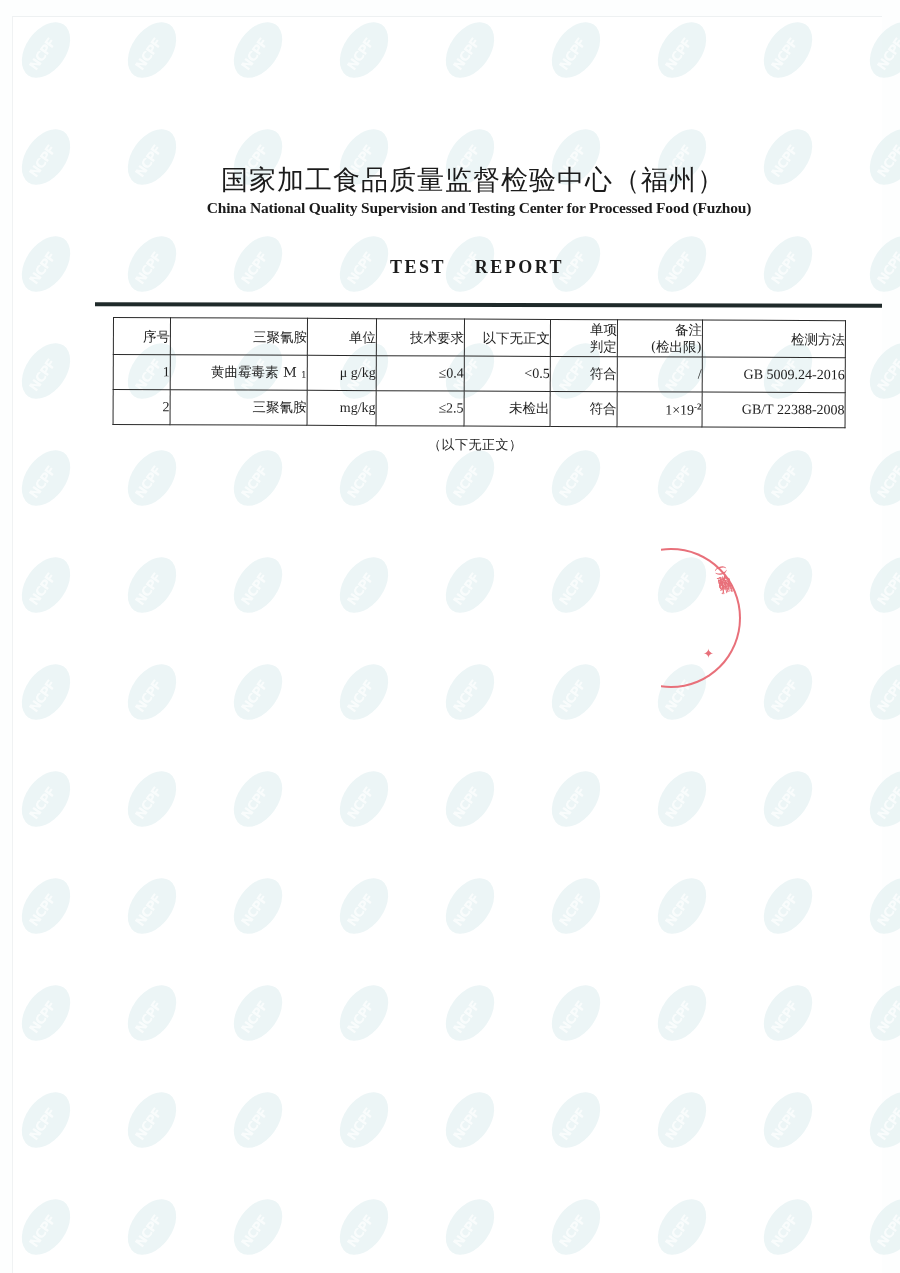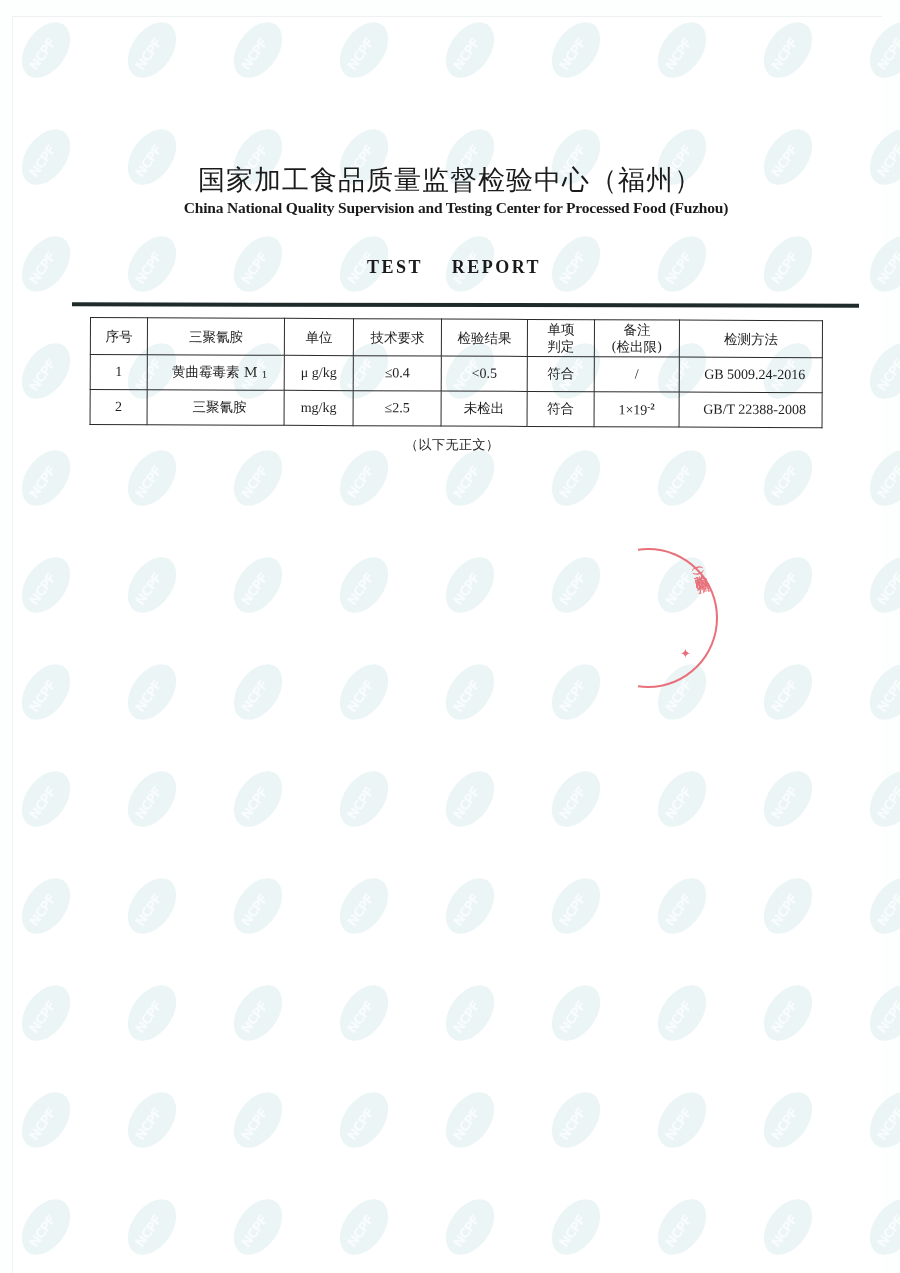--- a/index.html
+++ b/index.html
@@ -19,21 +19,21 @@
       border-radius: 50%;
       background: #e6f2f3;
       opacity: 0.75;
       transform: rotate(-55deg);
     }
     .wm::after {
       content: "NCPF"; position: absolute; left: 8px; top: 12px;
       font-family: "DejaVu Sans", sans-serif; font-size: 13px; font-weight: bold;
       color: #f8fcfc; letter-spacing: -1px;
     }
-    .content { position: absolute; inset: 0; }
+    .content { position: absolute; inset: 0; margin-left: 23px; }
     .title-cn {
       position: absolute; top: 162px; left: 0; width: 900px; text-align: center;
       font-size: 27px; letter-spacing: 1px; color: #1b1b1b;
       font-family: "DejaVu Serif", serif;
     }
     .title-en {
       position: absolute; top: 199px; left: 0; width: 912px; text-align: center;
       font-family: "Liberation Serif", serif; font-weight: bold; font-size: 15.5px;
       letter-spacing: -0.2px; color: #1b1b1b;
     }
@@ -55,21 +55,21 @@
     .rule {
       position: absolute; top: 303px; left: 72px; width: 787px; height: 4px;
       background: #1f2a2a; transform: rotate(0.1deg);
     }
     table.results {
       position: absolute; top: 317px; left: 90px;
       border-collapse: collapse; font-size: 13.5px;
       transform: rotate(0.25deg); transform-origin: left top;
     }
     table.results th, table.results td {
-      border: 1.3px solid #2a2a2a; text-align: center; padding: 0;
+      border: 1.3px solid #2a2a2a; text-align: right; padding: 0;
       font-weight: normal; color: #1e1e1e;
     }
     table.results th { height: 36px; font-size: 13.5px; line-height: 17px; }
     table.results td { height: 34px; }
     td.item, td.method { text-align: center; padding-left: 8px !important; }
     td.num-en { font-family: "Liberation Serif", serif; font-size: 14px; }
     sub.s { font-size: 9px; vertical-align: -1px; }
     sup.s { font-size: 9px; vertical-align: 5px; font-weight: bold; }
     .end-note { position: absolute; top: 436px; left: 405px; font-size: 13px; letter-spacing: 0.5px; }
     .seal {
@@ -212,21 +212,21 @@
 
   <div class="rule"></div>
 
   <table class="results">
     <thead>
       <tr>
         <th style="width:56px">序号</th>
         <th style="width:136px">三聚氰胺</th>
         <th style="width:68px">单位</th>
         <th style="width:87px">技术要求</th>
-        <th style="width:85px">检验结果</th>
+        <th style="width:85px">以下无正文</th>
         <th style="width:66px">
           <span>单项</span><br>
           <span>判定</span>
         </th>
         <th style="width:84px">
           <span>备注</span><br>
           <span>(检出限)</span>
         </th>
         <th style="width:142px">检测方法</th>
       </tr>

